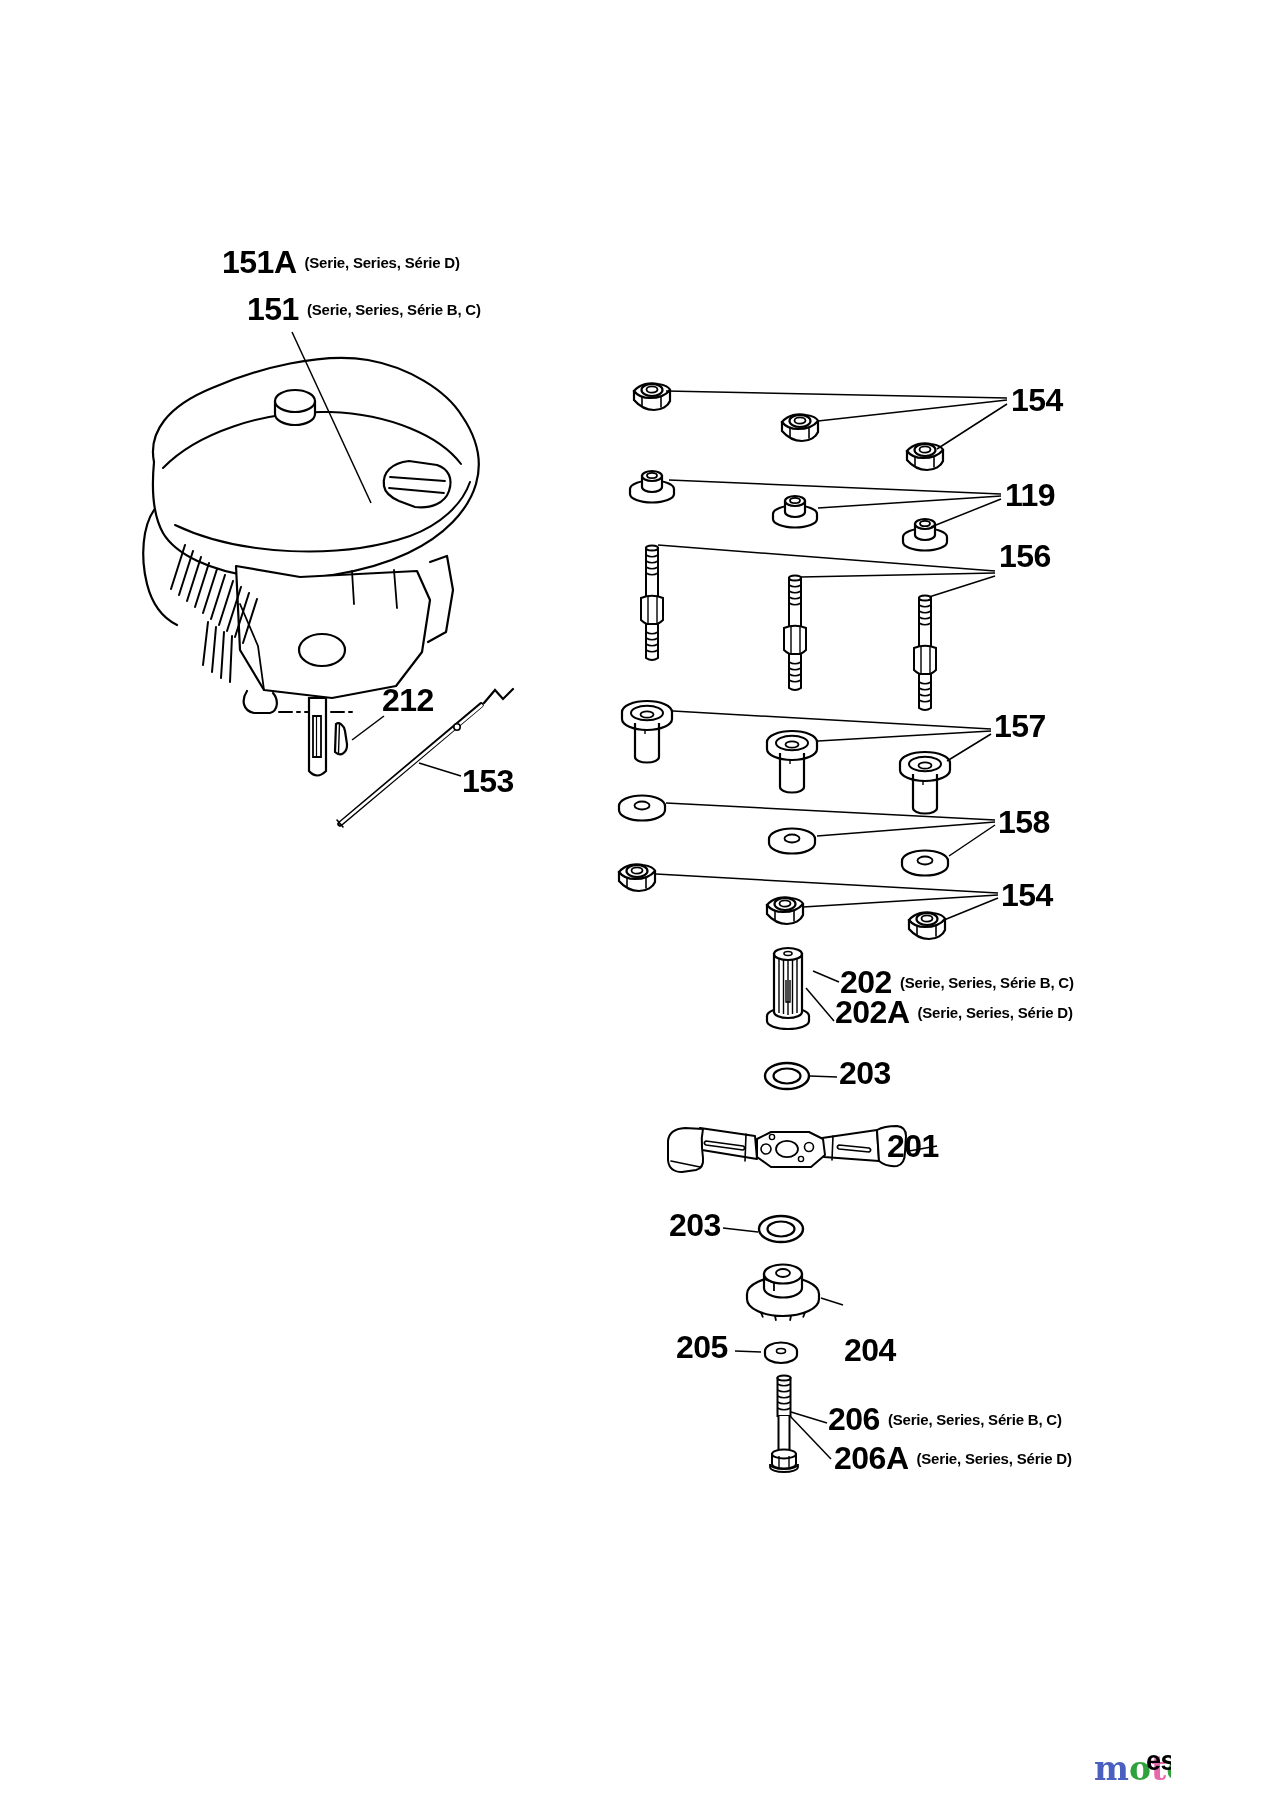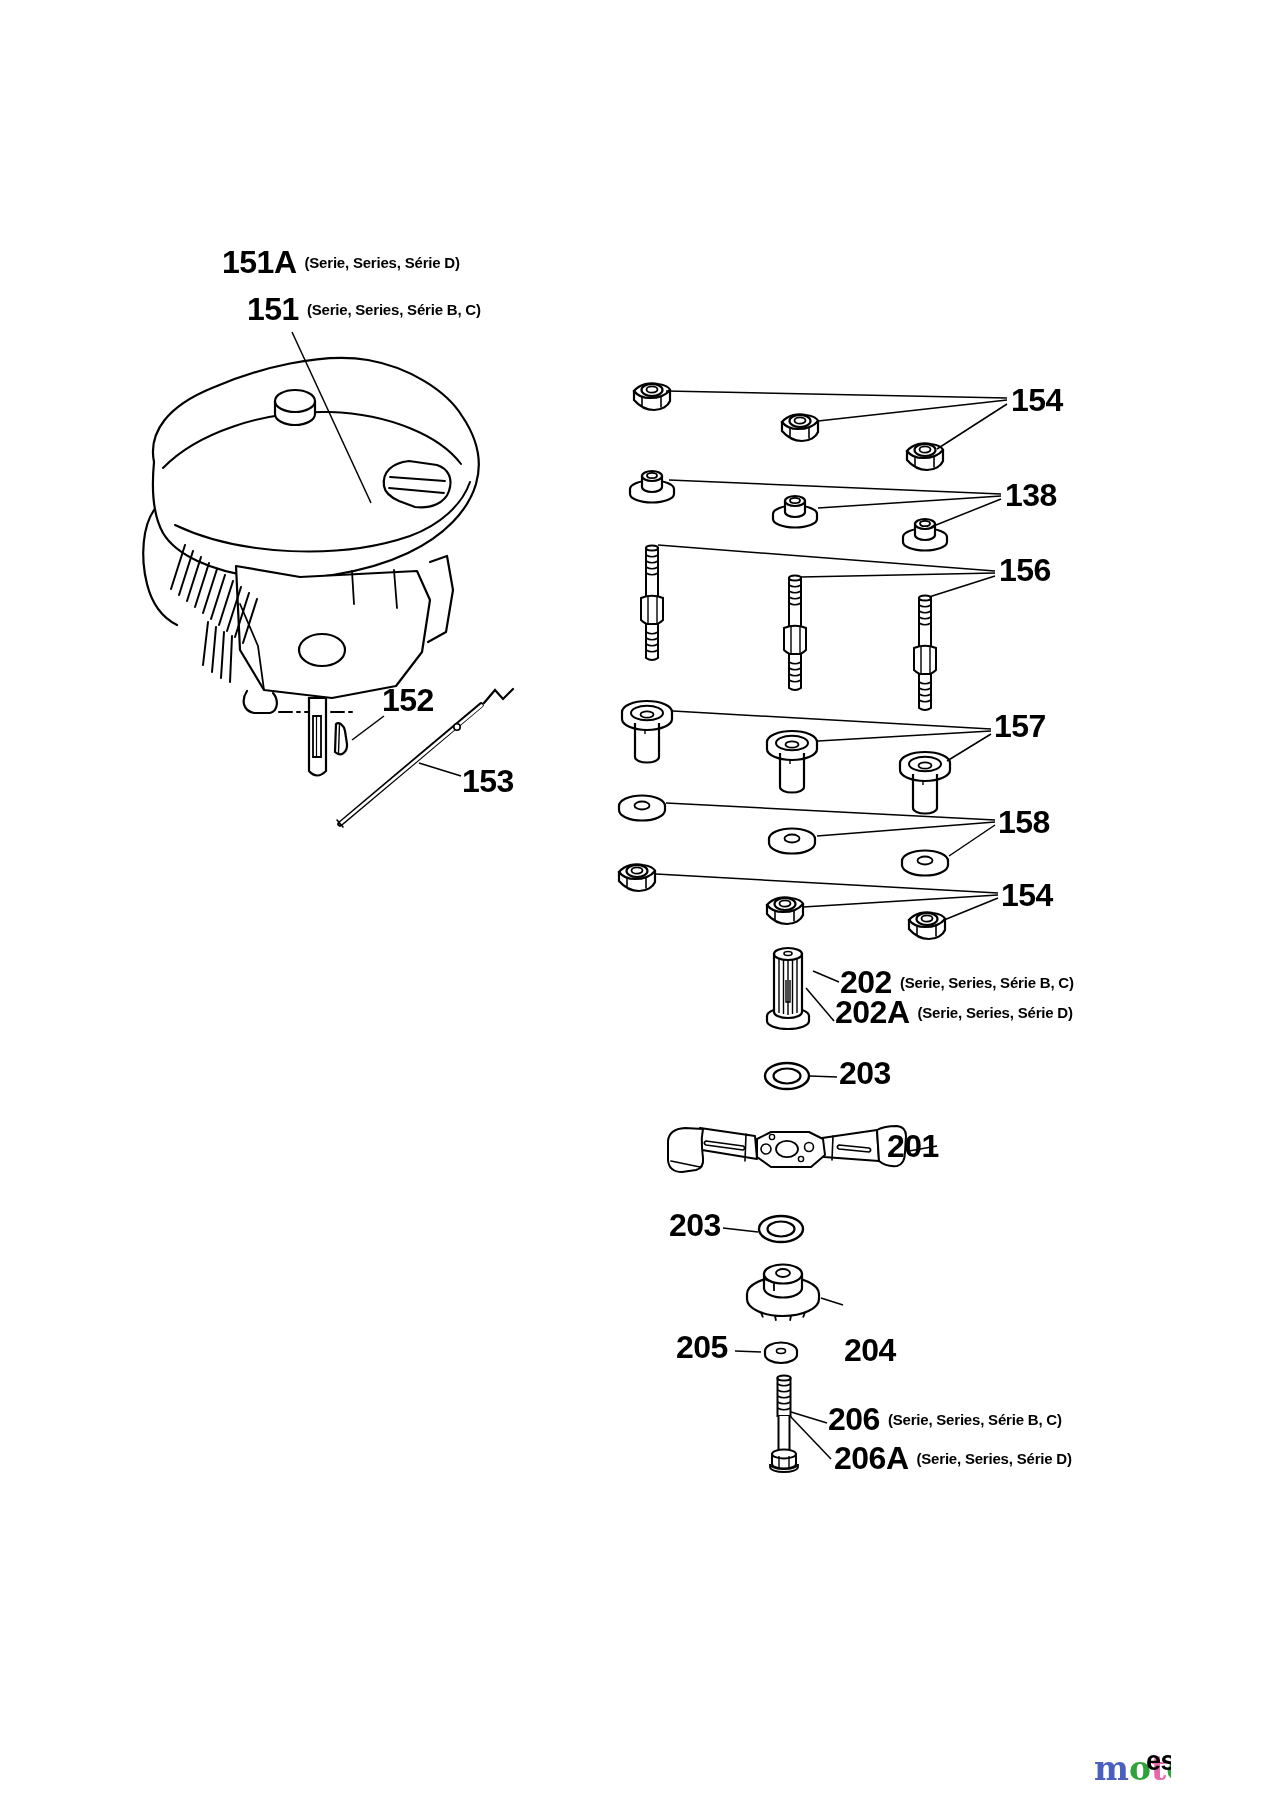--- a/index.html
+++ b/index.html
@@ -220,32 +220,32 @@
 
 <div class="lbl" style="left:222px;top:246px">
   <span class="num">151A</span>
   <span class="note">(Serie, Series, Série D)</span>
 </div>
 <div class="lbl" style="left:247px;top:293px">
   <span class="num">151</span>
   <span class="note">(Serie, Series, Série B, C)</span>
 </div>
 <div class="lbl" style="left:382px;top:684px">
-  <span class="num">152</span>
+  <span class="num">212</span>
 </div>
 <div class="lbl" style="left:462px;top:765px">
   <span class="num">153</span>
 </div>
 <div class="lbl" style="left:1011px;top:384px">
   <span class="num">154</span>
 </div>
 <div class="lbl" style="left:1005px;top:479px">
-  <span class="num">138</span>
-</div>
-<div class="lbl" style="left:999px;top:554px">
+  <span class="num">119</span>
+</div>
+<div class="lbl" style="left:999px;top:540px">
   <span class="num">156</span>
 </div>
 <div class="lbl" style="left:994px;top:710px">
   <span class="num">157</span>
 </div>
 <div class="lbl" style="left:998px;top:806px">
   <span class="num">158</span>
 </div>
 <div class="lbl" style="left:1001px;top:879px">
   <span class="num">154</span>

